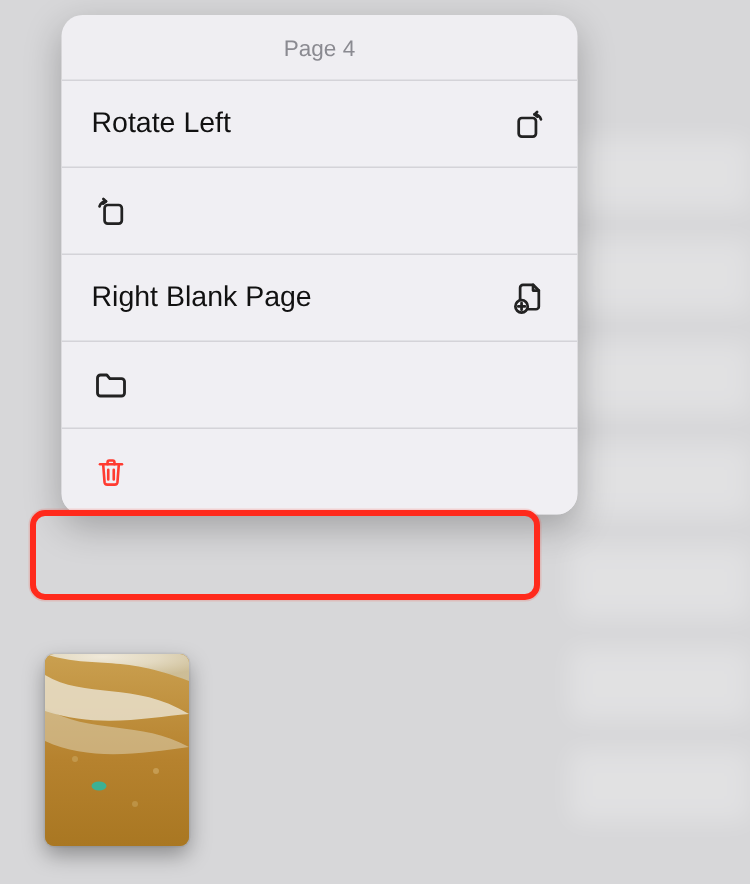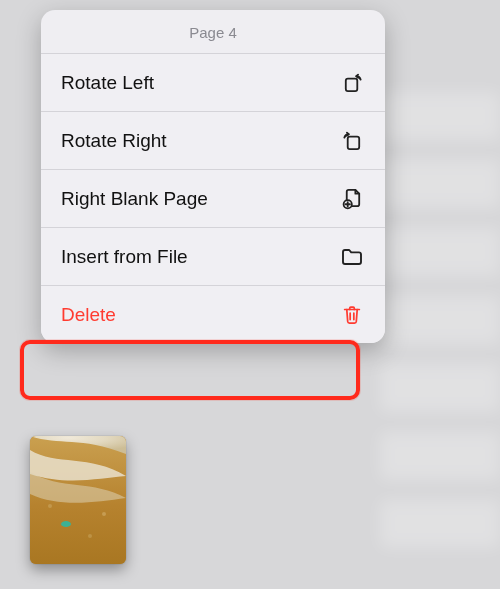--- a/index.html
+++ b/index.html
@@ -125,21 +125,20 @@
     <span class="icon">
       <svg viewBox="0 0 24 24" width="23" height="23" fill="none" stroke="currentColor" stroke-width="1.9" stroke-linecap="round" stroke-linejoin="round">
         <rect x="5" y="8" width="12" height="13" rx="2.2"></rect>
         <path d="M16 5.5 A5 5 0 0 1 20.5 9"></path>
         <path d="M17.8 3.8 L16 5.5 L18 7"></path>
       </svg>
     </span>
   </div>
 
   <div class="menu-item">
-    <span class="label">Rotate Right</span>
     <span class="icon">
       <svg viewBox="0 0 24 24" width="23" height="23" fill="none" stroke="currentColor" stroke-width="1.9" stroke-linecap="round" stroke-linejoin="round">
         <rect x="7" y="8" width="12" height="13" rx="2.2"></rect>
         <path d="M8 5.5 A5 5 0 0 0 3.5 9"></path>
         <path d="M6.2 3.8 L8 5.5 L6 7"></path>
       </svg>
     </span>
   </div>
 
   <div class="menu-item">
@@ -148,31 +147,29 @@
       <svg viewBox="0 0 24 24" width="23" height="23" fill="none" stroke="currentColor" stroke-width="1.9" stroke-linecap="round" stroke-linejoin="round">
         <path d="M8 3 h7 l4 4 v11 a2 2 0 0 1 -2 2 h-9 a2 2 0 0 1 -2 -2 V5 a2 2 0 0 1 2 -2 z"></path>
         <path d="M15 3 v4 h4"></path>
         <circle cx="7" cy="18" r="4.3" fill="#efeef2"></circle>
         <path d="M7 15.7 v4.6 M4.7 18 h4.6"></path>
       </svg>
     </span>
   </div>
 
   <div class="menu-item">
-    <span class="label">Insert from File</span>
     <span class="icon">
       <svg viewBox="0 0 24 24" width="24" height="24" fill="none" stroke="currentColor" stroke-width="1.9" stroke-linecap="round" stroke-linejoin="round">
         <path d="M3 7 a2 2 0 0 1 2 -2 h4.2 l2 2.4 H19 a2 2 0 0 1 2 2 V17 a2 2 0 0 1 -2 2 H5 a2 2 0 0 1 -2 -2 z"></path>
       </svg>
     </span>
   </div>
 
 
   <div class="menu-item danger">
-    <span class="label">Delete</span>
     <span class="icon">
       <svg viewBox="0 0 24 24" width="22" height="22" fill="none" stroke="currentColor" stroke-width="1.9" stroke-linecap="round" stroke-linejoin="round">
         <path d="M4 6 h16"></path>
         <path d="M9.5 6 V4.5 a1.2 1.2 0 0 1 1.2 -1.2 h2.6 a1.2 1.2 0 0 1 1.2 1.2 V6"></path>
         <path d="M6.3 6 l1 13 a2 2 0 0 0 2 1.8 h5.4 a2 2 0 0 0 2 -1.8 l1 -13"></path>
         <path d="M10 10 v7 M14 10 v7"></path>
       </svg>
     </span>
   </div>
 </div>

